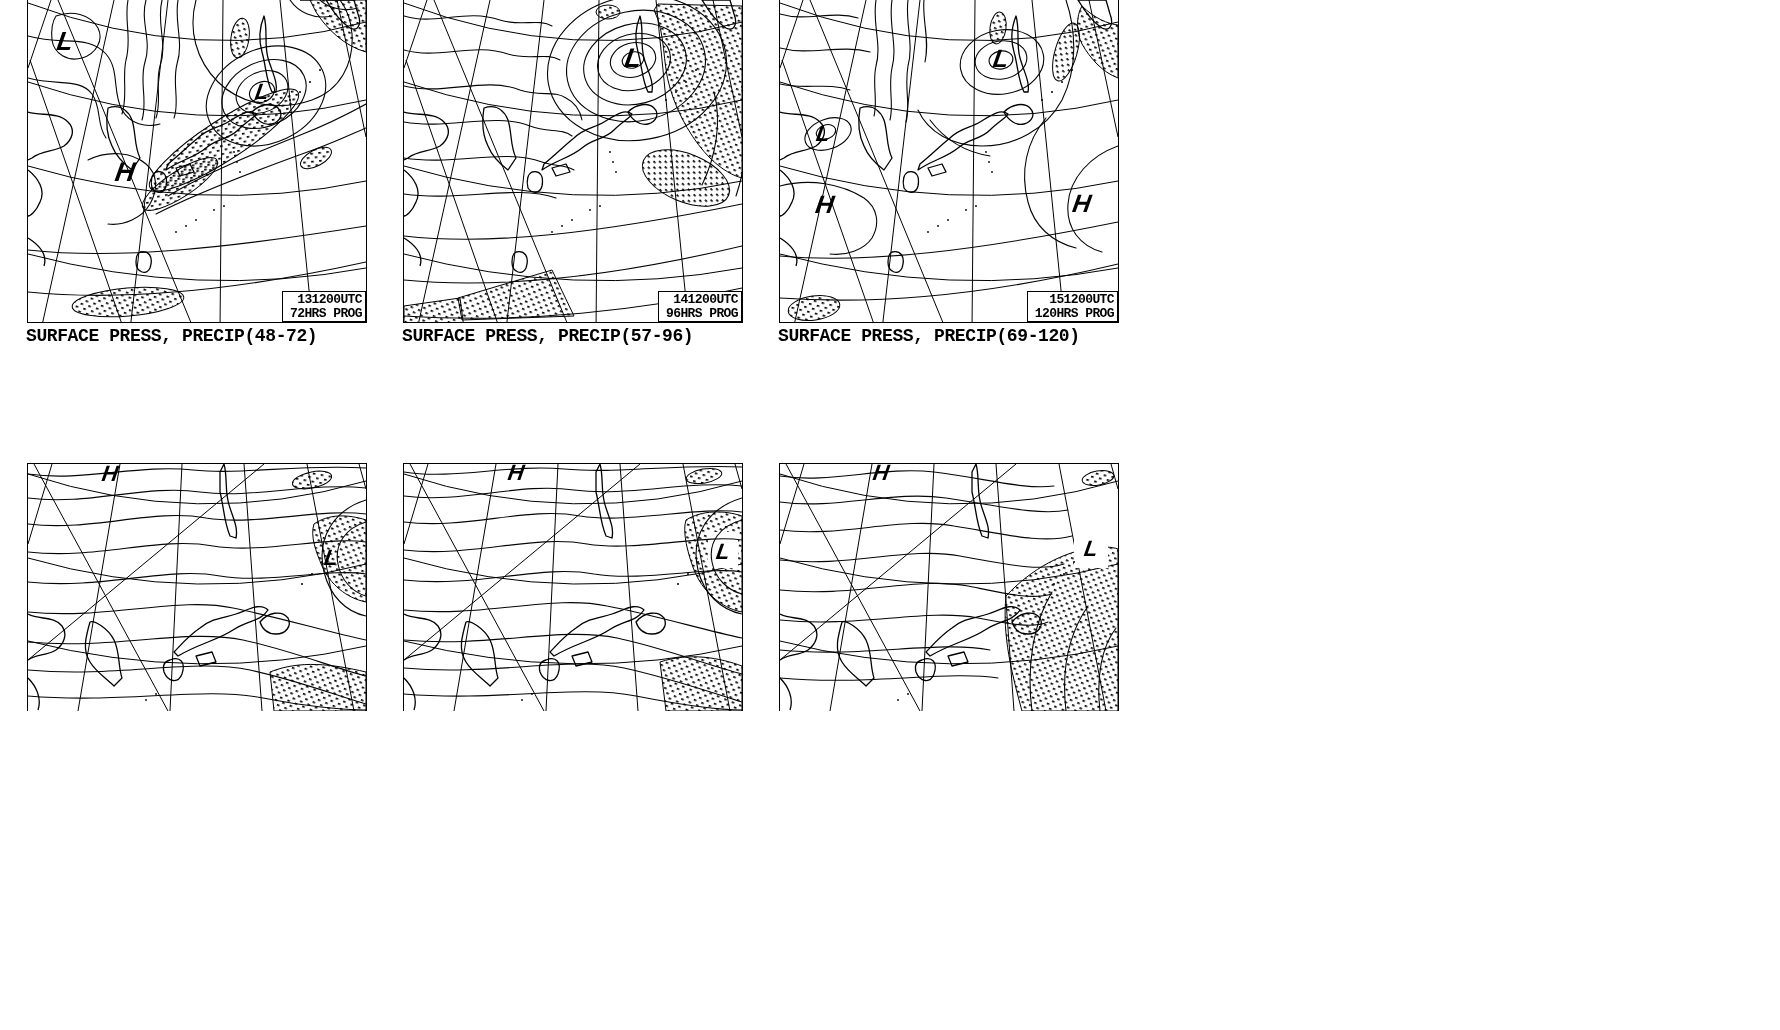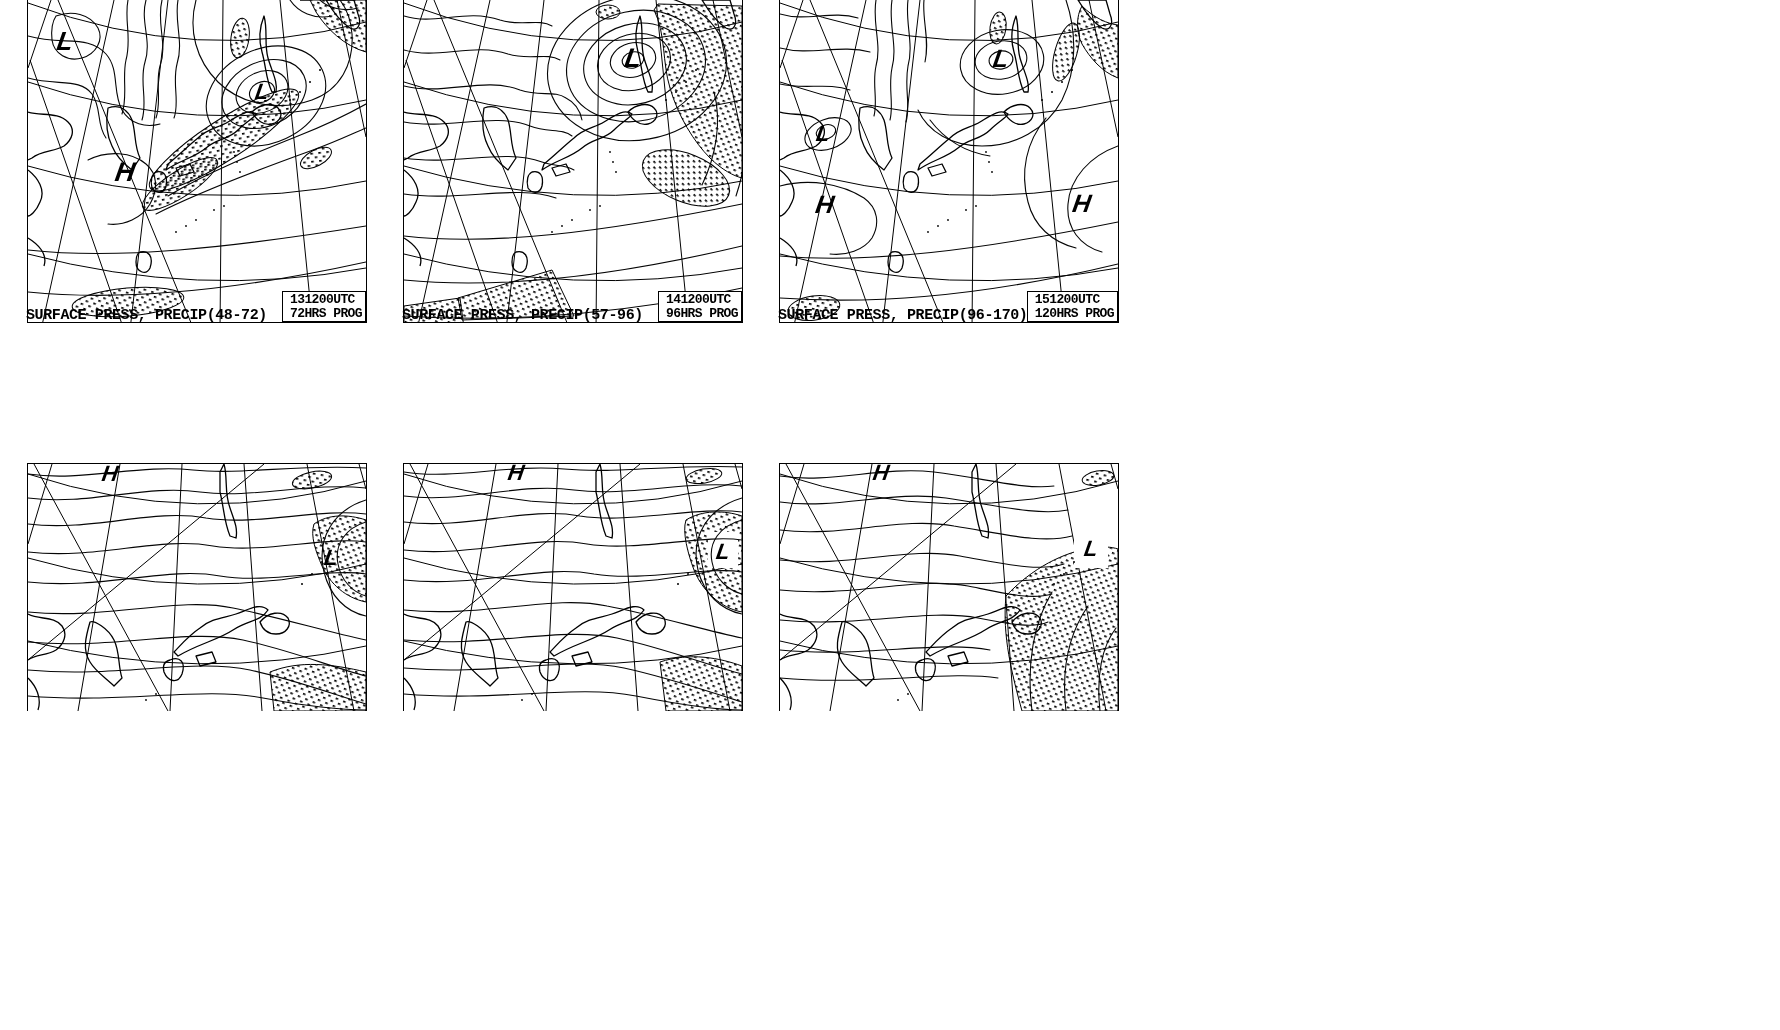--- a/index.html
+++ b/index.html
@@ -3,25 +3,25 @@
 <meta charset="utf-8">
 <style>
   html,body{margin:0;padding:0;background:#fff;}
   #screen{position:relative;width:1780px;height:1030px;background:#ffffff;overflow:hidden;
           font-family:"Liberation Sans",sans-serif;color:#000;}
   .panel{position:absolute;width:338px;background:#fff;}
   .panel-top{height:322px;border-left:1.6px solid #000;border-right:1.6px solid #000;border-bottom:1.6px solid #000;}
   .panel-bot{height:247px;border-left:1.6px solid #000;border-right:1.6px solid #000;border-top:1.6px solid #000;}
   .panel svg{display:block;width:100%;height:100%;}
   .mapwrap{position:relative;width:100%;height:100%;overflow:hidden;}
-  .caption{position:absolute;left:-2px;top:307px;white-space:nowrap;
-           font-family:"Liberation Mono",monospace;font-weight:bold;font-size:15px;letter-spacing:-0.4px;}
+  .caption{position:absolute;left:-2px;top:326px;white-space:nowrap;
+           font-family:"Liberation Mono",monospace;font-weight:bold;font-size:18px;letter-spacing:-0.4px;}
   .stampbox{position:absolute;right:0px;bottom:0px;border:1.7px solid #000;background:#fff;z-index:5;
             font-family:"Liberation Mono",monospace;font-weight:bold;font-size:13px;line-height:13.5px;
-            letter-spacing:-0.6px;padding:1px 3px 1px 7px;text-align:left;}
+            letter-spacing:-0.6px;padding:1px 3px 1px 7px;text-align:right;}
   .stampbox div{white-space:nowrap;}
   .pressure-symbol{position:absolute;transform:translate(-50%,-55%) skewX(-9deg);z-index:4;
             font-family:"Liberation Sans",sans-serif;font-weight:bold;font-style:italic;line-height:1;}
   .g-line{stroke:#000;stroke-width:1;fill:none;}
   .c-line{stroke:#050505;stroke-width:1.1;fill:none;stroke-linecap:round;}
   .coast{stroke:#000;stroke-width:1.3;fill:none;stroke-linejoin:round;}
   .stip{fill:url(#dotpat);stroke:#000;stroke-width:1;}
   .notch{fill:#ffffff;stroke:none;}
 </style>
 </head>
@@ -235,21 +235,21 @@
       </svg>
       <div class="stampbox">
         <div>151200UTC</div>
         <div>120HRS PROG</div>
       </div>
     <span class="pressure-symbol" style="left: 221px; top: 60px; font-size: 25px;">L</span>
         <span class="pressure-symbol" style="left: 43px; top: 135px; font-size: 22px;">L</span>
         <span class="pressure-symbol" style="left: 45px; top: 206px; font-size: 25px;">H</span>
         <span class="pressure-symbol" style="left: 302px; top: 205px; font-size: 25px;">H</span>
       </div>
-    <div class="caption">SURFACE PRESS, PRECIP(96-170)</div>
+    <div class="caption">SURFACE PRESS, PRECIP(69-120)</div>
   </div>
 
   <div class="panel panel-bot" style="left:27px;top:463px;">
     <div class="mapwrap">
       <svg viewBox="0 0 338 247" preserveAspectRatio="none">
         <use href="#gratBot"></use>
         <g>
           <path class="stip" d="M286,60 C300,50 320,50 338,56 L338,138 C318,134 302,120 294,102 C288,88 282,72 286,60 Z"></path>
           <path class="stip" d="M242,208 C272,196 304,200 338,208 L338,247 L246,247 Z"></path>
           <ellipse class="stip" cx="284" cy="16" rx="20" ry="8" transform="rotate(-12 284 16)"></ellipse>

